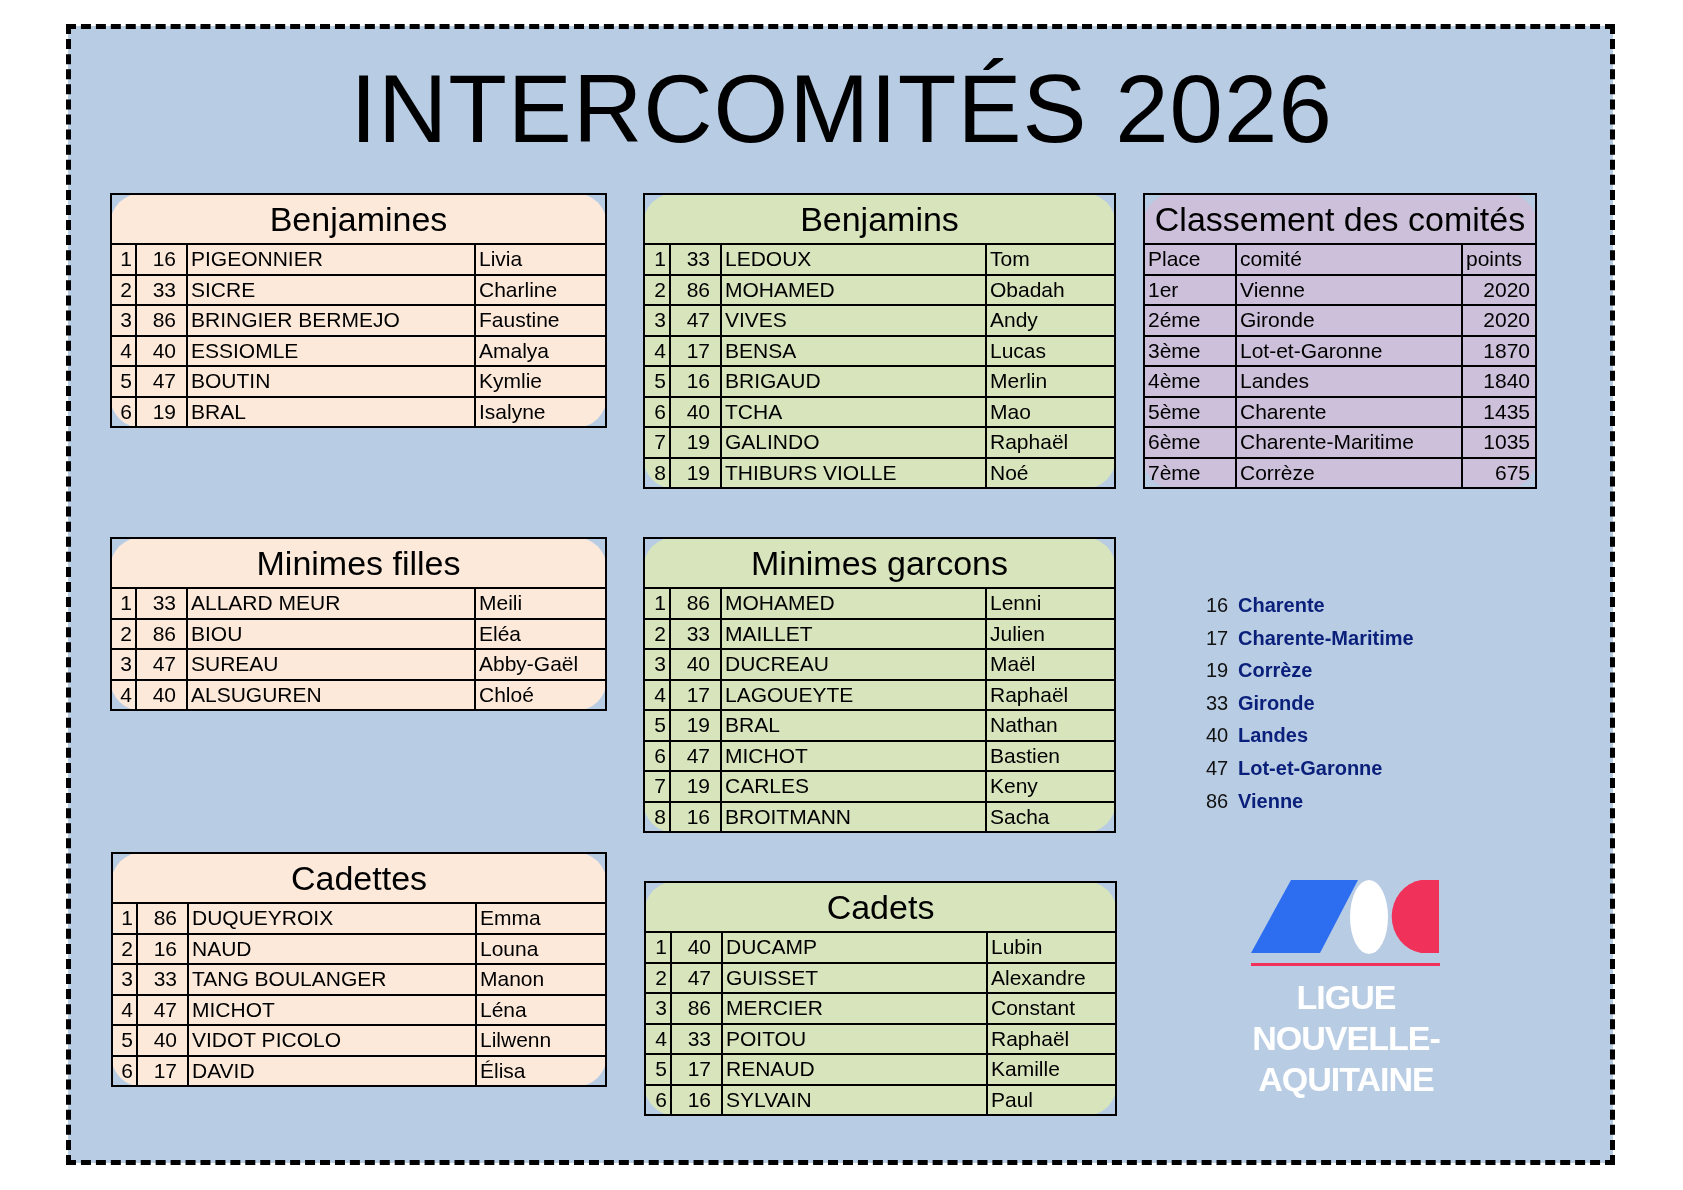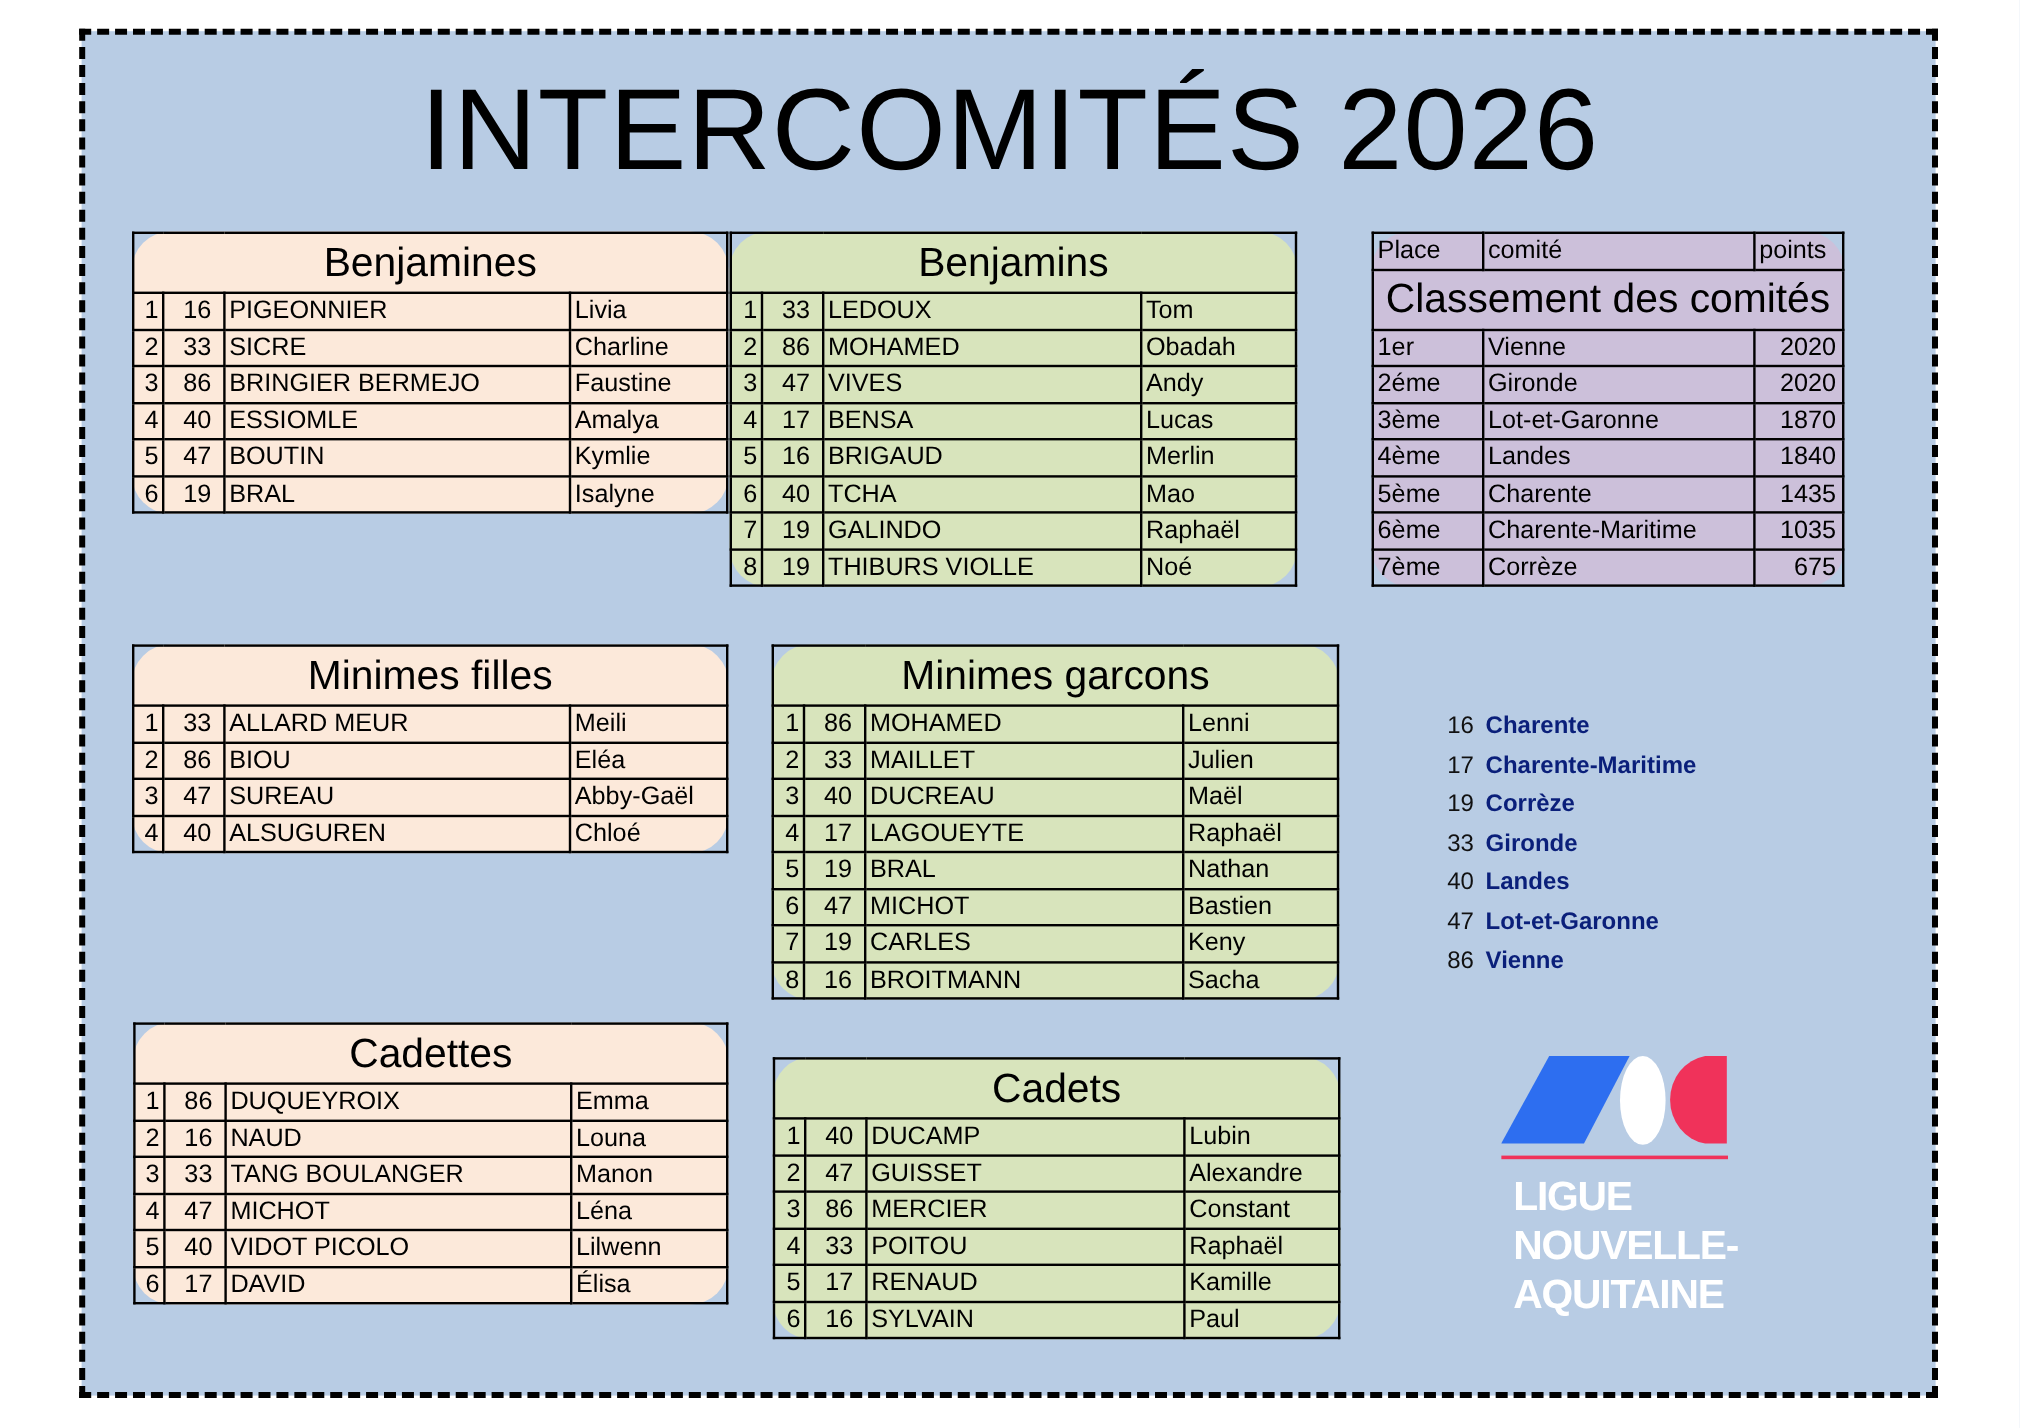--- a/index.html
+++ b/index.html
@@ -20,21 +20,21 @@
   table.res td.dep { text-align: right; padding-right: 10px; }
   .peach { background: #FCE9DA; }
   .green { background: #D8E4BC; }
   .lav { background: #CCC0DA; }
   table.res td.pts { text-align: right; padding-right: 5px; }
   .legend { position: absolute; left: 1206px; top: 590px; font-size: 20px; }
   .legend-row { height: 32.6px; line-height: 30px; white-space: nowrap; }
   .legend-num { display: inline-block; width: 32px; color: #111; }
   .legend-name { color: #0A1F7A; font-weight: bold; }
   .logo { position: absolute; left: 1251px; top: 880px; width: 190px; height: 220px; }
-  .logo-text { position: absolute; left: 10px; width: 190px; text-align: left; color: #fff;
+  .logo-text { position: absolute; left: 0; width: 190px; text-align: center; color: #fff;
                font-weight: bold; font-size: 34px; line-height: 40px; letter-spacing: -1px;
                font-family: "Liberation Sans", sans-serif; }
 </style>
 </head>
 <body>
 
 <div class="frame"></div>
 <div class="frame-border"></div>
 
 <div class="title">INTERCOMITÉS 2026</div>
@@ -82,21 +82,21 @@
       </tr>
   <tr>
         <td class="rank">6</td>
         <td class="dep">19</td>
         <td>BRAL</td>
         <td>Isalyne</td>
       </tr>
 </tbody>
   </table>
 
-<table class="res green" style="left:608px; top:193px; width:471px;">
+<table class="res green" style="left:643px; top:193px; width:471px;">
   <colgroup>
       <col style="width:26px">
       <col style="width:51px">
       <col style="width:265px">
       <col style="width:129px">
     </colgroup>
   <tbody>
       <tr>
         <th class="cat" colspan="4">Benjamins</th>
       </tr>
@@ -152,27 +152,27 @@
   </table>
 
 <table class="res lav" style="left:1143px; top:193px; width:392px;">
   <colgroup>
       <col style="width:92px">
       <col style="width:226px">
       <col style="width:74px">
     </colgroup>
   <tbody>
       <tr>
+        <th class="cat" colspan="3">Classement des comités</th>
+      </tr>
+  <tr>
     <td>Place</td>
     <td>comité</td>
     <td>points</td>
   </tr>
-  <tr>
-        <th class="cat" colspan="3">Classement des comités</th>
-      </tr>
   <tr>
         <td>1er</td>
         <td>Vienne</td>
         <td class="pts">2020</td>
       </tr>
   <tr>
         <td>2éme</td>
         <td>Gironde</td>
         <td class="pts">2020</td>
       </tr>

